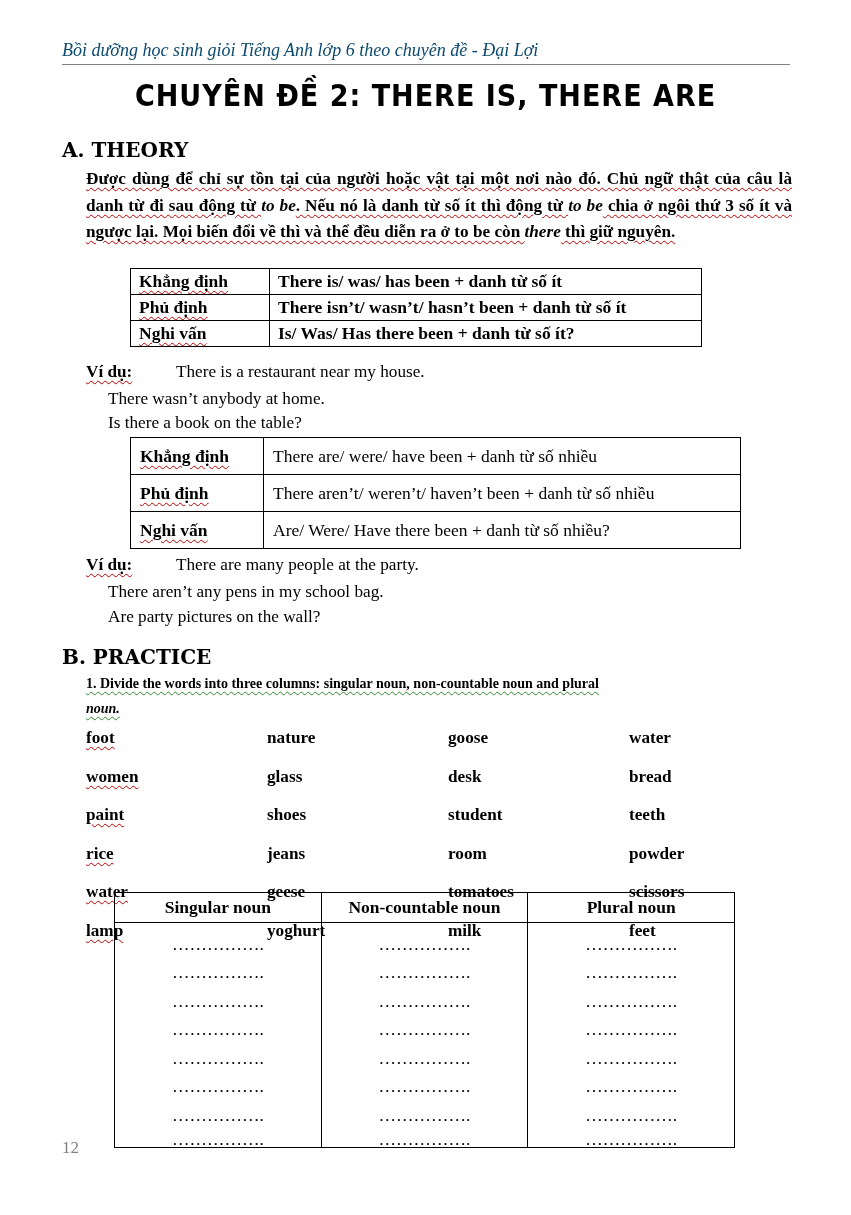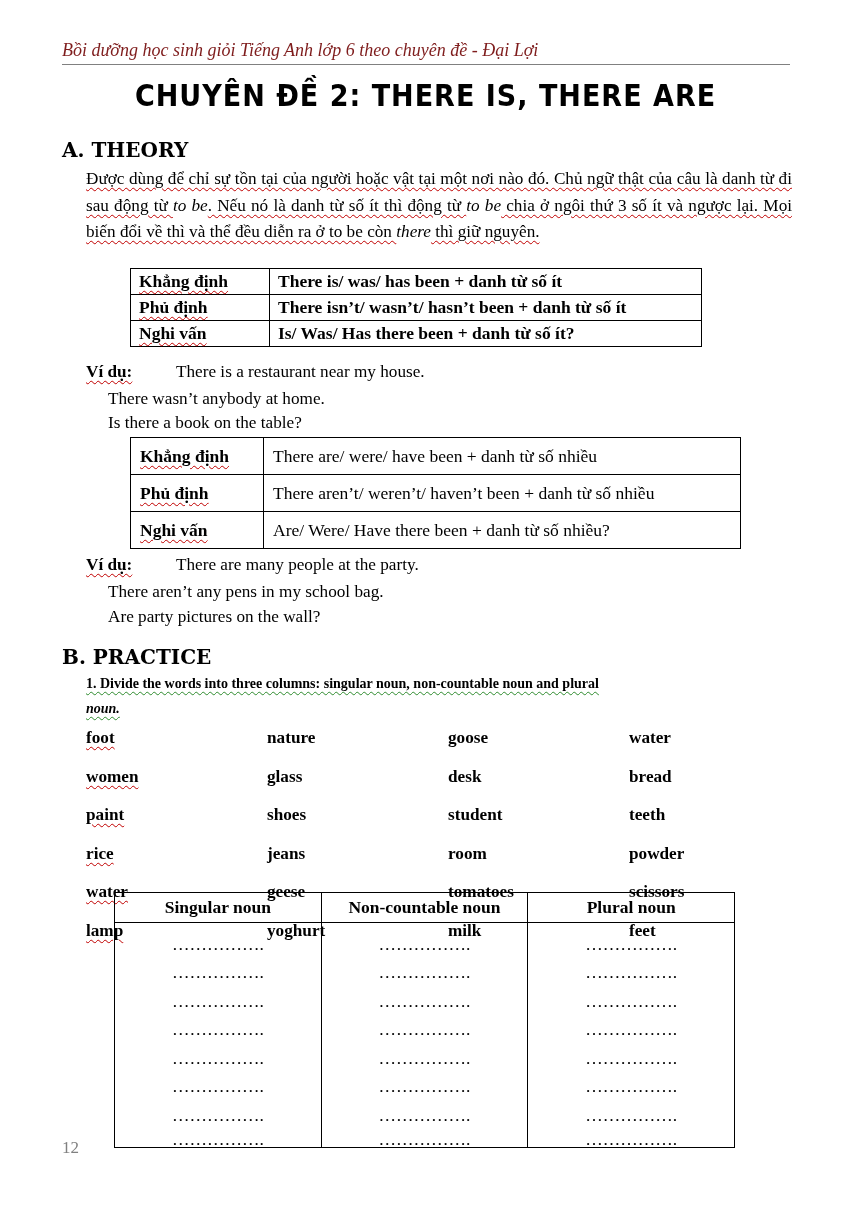--- a/index.html
+++ b/index.html
@@ -1,24 +1,24 @@
 <!DOCTYPE html>
 <html><head>
 <meta charset="utf-8">
 <style>
   html, body { margin: 0; padding: 0; background: #ffffff; }
   body { width: 851px; height: 1215px; position: relative; overflow: hidden;
          font-family: "Liberation Serif", "DejaVu Serif", serif; color: #000; }
   .abs { position: absolute; }
-  .header { left: 62px; top: 40px; font-style: italic; font-size: 18px; color: #7f1d1d; font-family: Liberation Serif, serif; }
+  .header { left: 62px; top: 40px; font-style: italic; font-size: 18px; color: #0c4a6e; font-family: Liberation Serif, serif; }
   .header-rule { left: 62px; top: 64px; width: 728px; height: 0; border-top: 1px solid #808080; }
   .title { left: 0; width: 851px; top: 80px; text-align: center; font-family: "DejaVu Sans", sans-serif;
            font-weight: bold; font-size: 27px; letter-spacing: 1px; transform: scaleY(1.1); }
   .sec { font-family: "DejaVu Serif", serif; font-weight: bold; font-size: 20px; }
-  .para { left: 86px; top: 166px; width: 706px; font-size: 17.2px; line-height: 26.5px; text-align: justify; }
+  .para { left: 86px; top: 166px; width: 706px; font-size: 17.2px; line-height: 26.5px; text-align: justify; font-weight: bold; }
   .sq { text-decoration: underline wavy #c00000; text-decoration-thickness: 1px; text-underline-offset: 3px; }
   .sqg { text-decoration: underline wavy #2e8b2e; text-decoration-thickness: 1px; text-underline-offset: 3px; }
   table { border-collapse: collapse; }
   td, th { border: 1.3px solid #000; }
   .t1 { left: 130px; top: 268px; width: 572px; font-size: 17.5px; font-weight: bold; }
   .t1 td { height: 25px; padding: 0 8px; }
   .t1 td:first-child { width: 122px; }
   .t2 { left: 130px; top: 437px; width: 611px; font-size: 17.5px; }
   .t2 td { height: 36px; padding: 0 9px; }
   .t2 td:first-child { width: 114px; font-weight: bold; }

